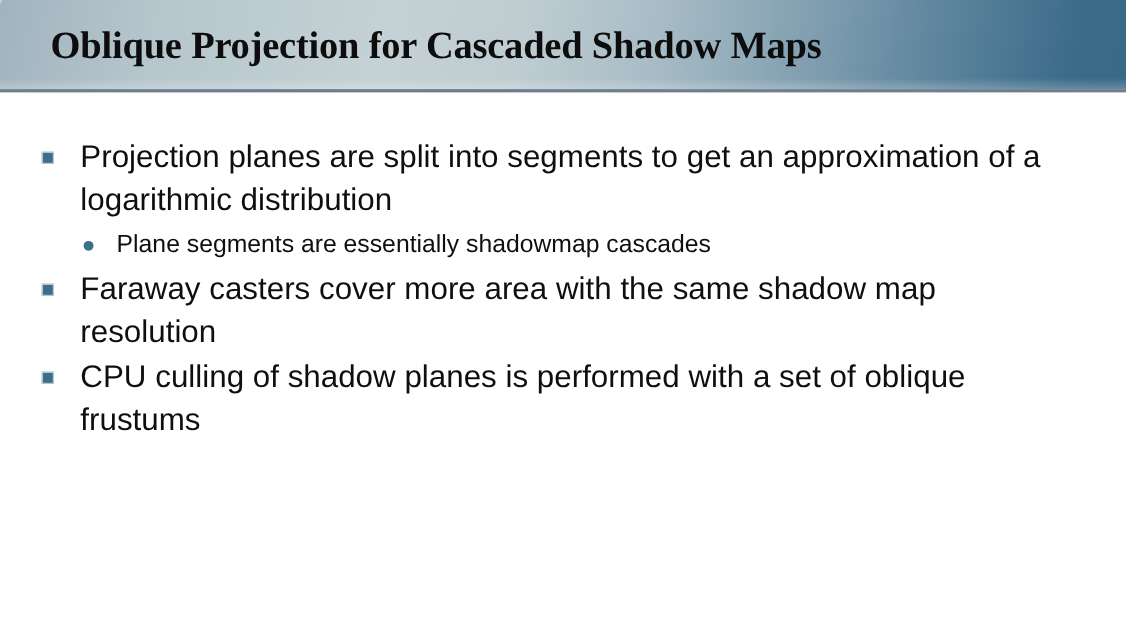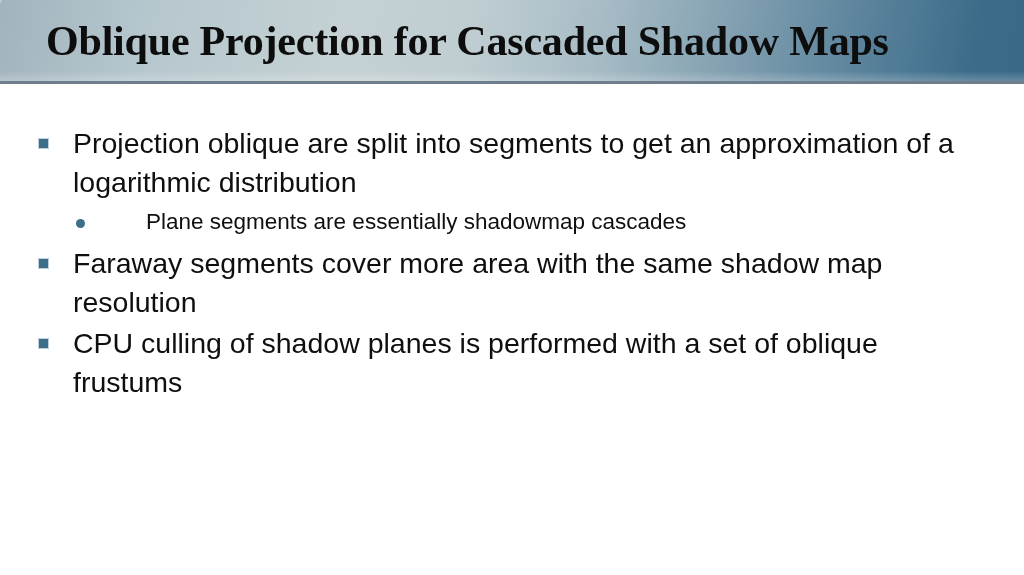--- a/index.html
+++ b/index.html
@@ -57,21 +57,21 @@
     pointer-events: none;
   }
 
   .slide-title {
     position: absolute;
     left: 46px;
     top: 20px;
     margin: 0;
     font-family: "Liberation Serif", "DejaVu Serif", serif;
     font-weight: bold;
-    font-size: 42px;
+    font-size: 35px;
     line-height: 43px;
     letter-spacing: -0.2px;
     color: #0d0d0d;
     white-space: nowrap;
     z-index: 2;
   }
 
   
   .body-content {
     position: absolute;
@@ -108,21 +108,20 @@
     line-height: 39px;
     color: #0f0f0f;
     font-weight: normal;
   }
 
   
   .lvl2 {
     padding-left: 76px;
     margin-top: 5px;
     margin-bottom: 7px;
-    gap: 40px;
   }
   .lvl2 .marker {
     flex: 0 0 auto;
     width: 9px;
     height: 9px;
     margin-top: 12px;
     margin-right: 21px;
     background: #3d6e8a;
     border-radius: 50%;
   }
@@ -140,31 +139,31 @@
 <div class="slide">
 
   <div class="title-banner">
     <h1 class="slide-title">Oblique Projection for Cascaded Shadow Maps</h1>
   </div>
 
   <div class="body-content">
 
     <div class="bullet-row lvl1">
       <span class="marker"></span>
-      <span class="bullet-text">Projection oblique are split into segments to get an approximation of a logarithmic distribution</span>
+      <span class="bullet-text">Projection planes are split into segments to get an approximation of a logarithmic distribution</span>
     </div>
 
     <div class="bullet-row lvl2">
       <span class="marker"></span>
       <span class="bullet-text">Plane segments are essentially shadowmap cascades</span>
     </div>
 
     <div class="bullet-row lvl1">
       <span class="marker"></span>
-      <span class="bullet-text">Faraway segments cover more area with the same shadow map resolution</span>
+      <span class="bullet-text">Faraway casters cover more area with the same shadow map resolution</span>
     </div>
 
     <div class="bullet-row lvl1">
       <span class="marker"></span>
       <span class="bullet-text">CPU culling of shadow planes is performed with a set of oblique frustums</span>
     </div>
 
   </div>
 
 </div>

